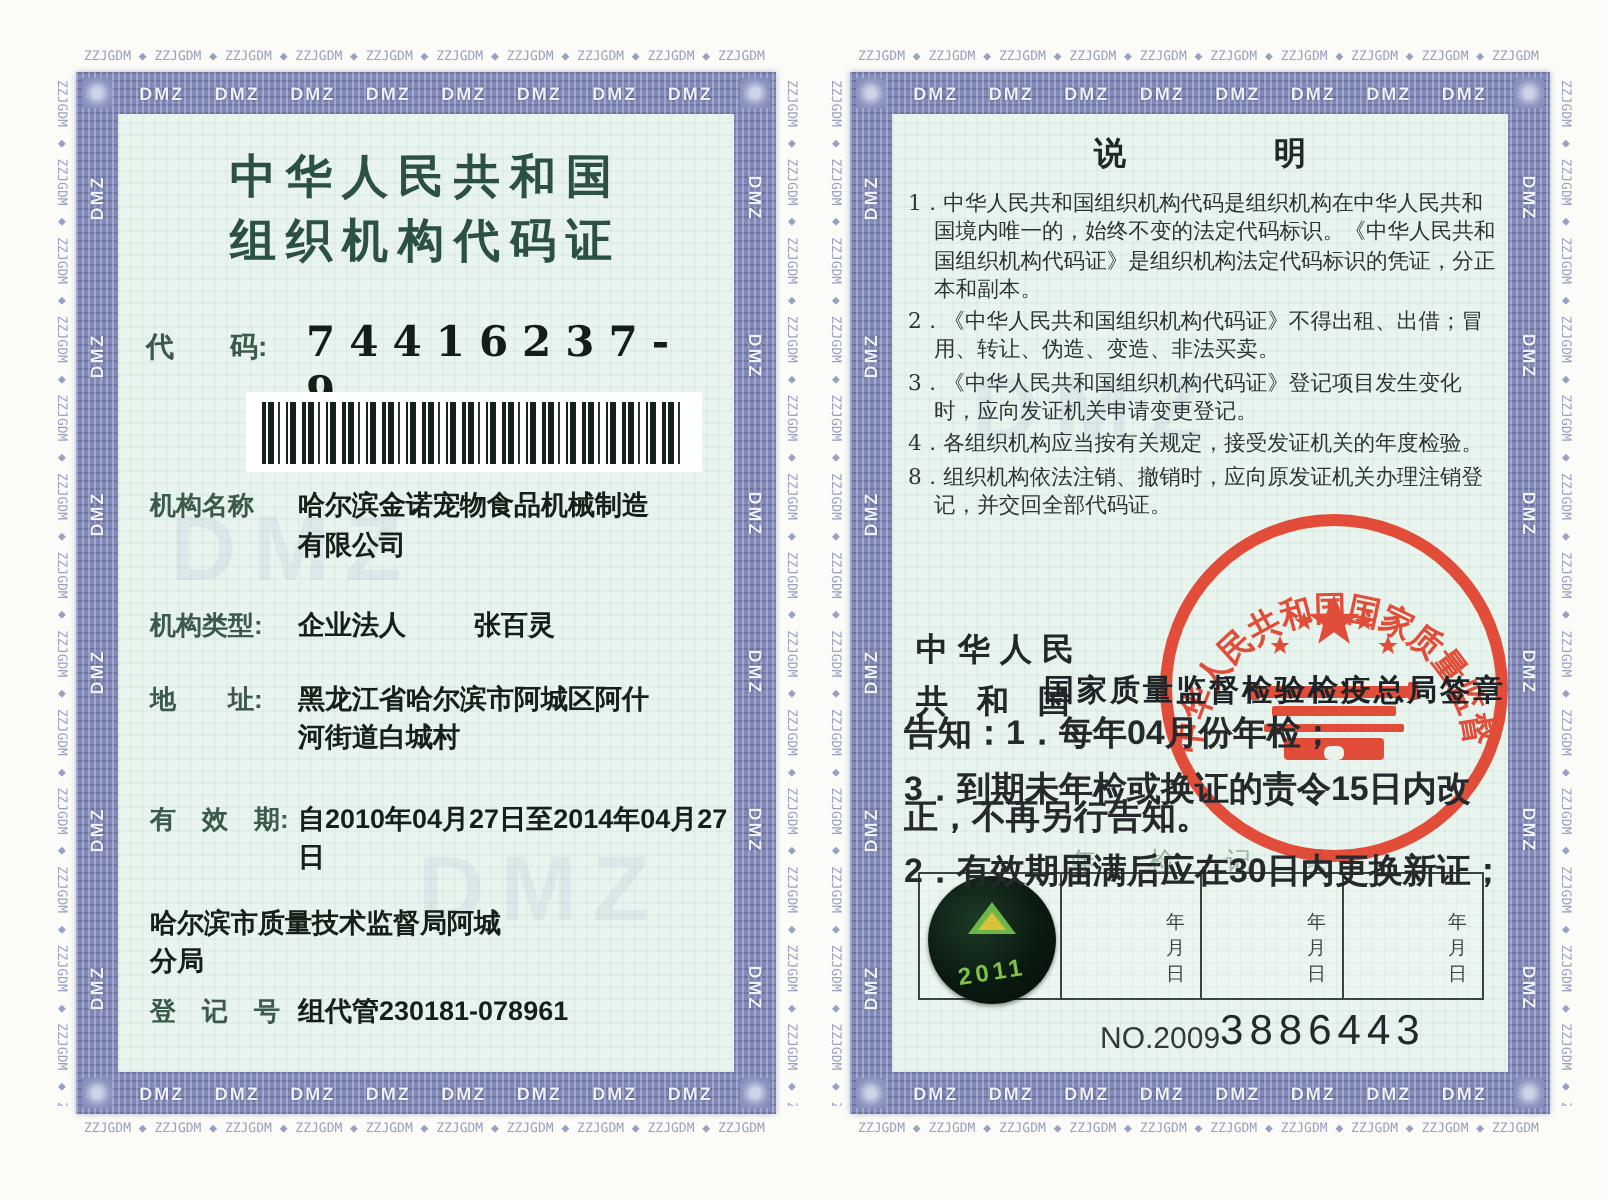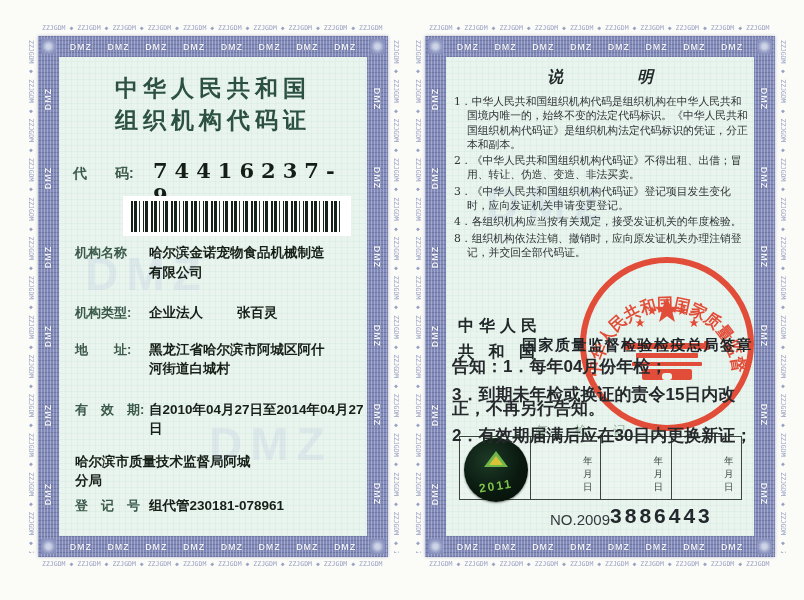--- a/index.html
+++ b/index.html
@@ -102,21 +102,21 @@
   }
   .fvalue2{margin-left:34px;}
   .fields > div:nth-of-type(1){margin-bottom:21px;}
   .fields > div:nth-of-type(2){margin-bottom:17px;}
   .fields > div:nth-of-type(3){margin-bottom:21px;}
   .fields > div:nth-of-type(4){margin-bottom:13px;}
   .fields > div:nth-of-type(5){margin-bottom:5px;}
   
   .r-heading{
     position:absolute;top:10px;left:0;right:0;text-align:center;text-indent:14px;
-    font-weight:bold;font-size:16px;letter-spacing:14px;color:#22282a;font-style:italic;
+    font-weight:bold;font-size:16px;letter-spacing:14px;color:#22282a;
   }
   .notes{position:absolute;top:38px;left:8px;right:2px;}
   .note{
     margin:0 0 2px 0;padding-left:13px;text-indent:-13px;
     font-family:"DejaVu Serif",serif;
     font-size:10.8px;line-height:14.3px;color:#2e3336;
   }
   .issuer{
     position:absolute;top:256px;left:12px;z-index:6;
     font-weight:bold;font-size:16px;line-height:26px;letter-spacing:5px;color:#22282a;
@@ -158,21 +158,21 @@
     border-left:7px solid transparent;border-right:7px solid transparent;
     border-bottom:9px solid #d8c23a;
   }
   .sticker .year{
     position:absolute;bottom:9px;left:0;right:0;text-align:center;
     font-weight:bold;font-size:12px;letter-spacing:2px;color:#7fc24a;
     transform:rotate(-9deg);
   }
   .serial{position:absolute;top:447px;left:104px;display:flex;align-items:flex-end;z-index:2;}
   .serial-prefix{font-size:15px;color:#33383c;}
-  .serial-number{font-weight:bold;font-size:21px;letter-spacing:3px;color:#23282c;}
+  .serial-number{font-weight:normal;font-size:21px;letter-spacing:3px;color:#23282c;}
   .seal{position:absolute;top:198px;left:132px;width:178px;height:178px;z-index:5;opacity:.9;}
 </style>
 </head>
 <body>
 
 <div class="page left">
   <div class="micro-h top">ZZJGDM ◆ ZZJGDM ◆ ZZJGDM ◆ ZZJGDM ◆ ZZJGDM ◆ ZZJGDM ◆ ZZJGDM ◆ ZZJGDM ◆ ZZJGDM ◆ ZZJGDM ◆ ZZJGDM ◆ ZZJGDM ◆ ZZJGDM ◆ ZZJGDM ◆ ZZJGDM ◆ ZZJGDM ◆ ZZJGDM ◆ ZZJGDM ◆ ZZJGDM ◆ ZZJGDM ◆ ZZJGDM ◆ ZZJGDM ◆ ZZJGDM ◆ ZZJGDM ◆ ZZJGDM ◆ ZZJGDM ◆ </div>
   <div class="micro-h bottom">ZZJGDM ◆ ZZJGDM ◆ ZZJGDM ◆ ZZJGDM ◆ ZZJGDM ◆ ZZJGDM ◆ ZZJGDM ◆ ZZJGDM ◆ ZZJGDM ◆ ZZJGDM ◆ ZZJGDM ◆ ZZJGDM ◆ ZZJGDM ◆ ZZJGDM ◆ ZZJGDM ◆ ZZJGDM ◆ ZZJGDM ◆ ZZJGDM ◆ ZZJGDM ◆ ZZJGDM ◆ ZZJGDM ◆ ZZJGDM ◆ ZZJGDM ◆ ZZJGDM ◆ ZZJGDM ◆ ZZJGDM ◆ </div>
   <div class="micro-v lft">ZZJGDM ◆ ZZJGDM ◆ ZZJGDM ◆ ZZJGDM ◆ ZZJGDM ◆ ZZJGDM ◆ ZZJGDM ◆ ZZJGDM ◆ ZZJGDM ◆ ZZJGDM ◆ ZZJGDM ◆ ZZJGDM ◆ ZZJGDM ◆ ZZJGDM ◆ ZZJGDM ◆ ZZJGDM ◆ ZZJGDM ◆ ZZJGDM ◆ ZZJGDM ◆ ZZJGDM ◆ ZZJGDM ◆ ZZJGDM ◆ ZZJGDM ◆ ZZJGDM ◆ ZZJGDM ◆ ZZJGDM ◆ </div>
   <div class="micro-v rgt">ZZJGDM ◆ ZZJGDM ◆ ZZJGDM ◆ ZZJGDM ◆ ZZJGDM ◆ ZZJGDM ◆ ZZJGDM ◆ ZZJGDM ◆ ZZJGDM ◆ ZZJGDM ◆ ZZJGDM ◆ ZZJGDM ◆ ZZJGDM ◆ ZZJGDM ◆ ZZJGDM ◆ ZZJGDM ◆ ZZJGDM ◆ ZZJGDM ◆ ZZJGDM ◆ ZZJGDM ◆ ZZJGDM ◆ ZZJGDM ◆ ZZJGDM ◆ ZZJGDM ◆ ZZJGDM ◆ ZZJGDM ◆ </div>

